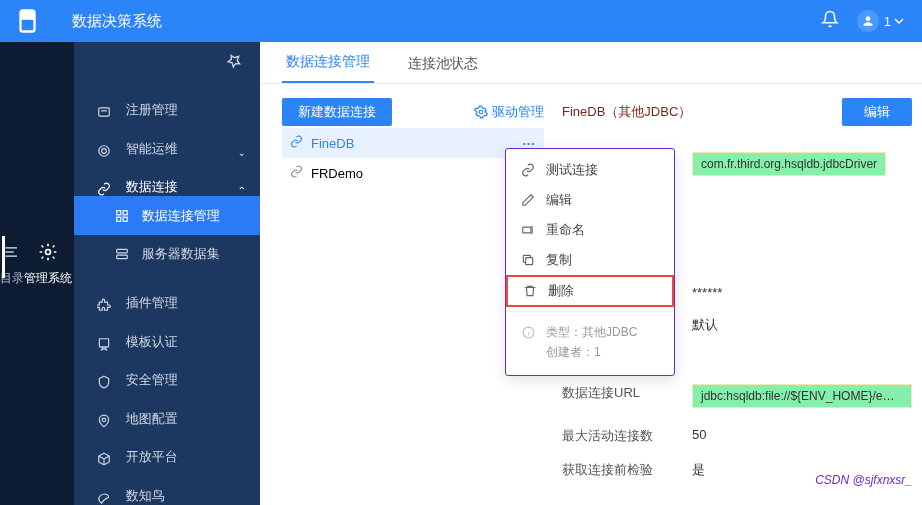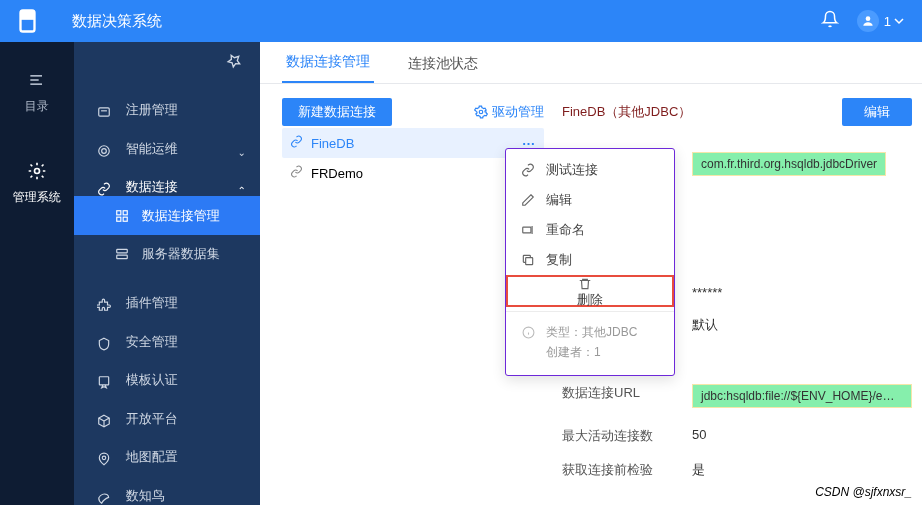--- a/index.html
+++ b/index.html
@@ -8,21 +8,21 @@
     .logo-box { width: 62px; height: 42px; display: flex; align-items: center; justify-content: center; }
     .logo-box svg { width: 28px; height: 28px; }
     .app-title { font-size: 15px; margin-left: 10px; font-weight: 400; }
     .spacer { flex: 1; }
     .bell-icon { margin-right: 18px; cursor: pointer; }
     .user-badge { display: flex; align-items: center; cursor: pointer; }
     .user-avatar { width: 22px; height: 22px; border-radius: 50%; background: #4a9bff; display: flex; align-items: center; justify-content: center; margin-right: 5px; }
     .user-avatar svg { width: 14px; height: 14px; }
     .user-label { font-size: 13px; margin-right: 3px; }
     .body-area { display: flex; height: calc(100% - 42px); }
-    .rail { width: 76px; background: #0e1c33; display: flex; flex-direction: column; align-items: center; padding-top: 28px; color: #aeb8c8; }
+    .rail { width: 76px; background: #0e1c33; display: flex; flex-direction: row; align-items: center; padding-top: 28px; color: #aeb8c8; }
     .rail-item { display: flex; flex-direction: column; align-items: center; margin-bottom: 46px; cursor: pointer; font-size: 12px; position: relative; }
     .rail-item.active { color: #fff; }
     .rail-item.active::before { content: ''; position: absolute; left: -22px; top: -6px; width: 3px; height: 42px; background: #fff; }
     .rail-item-icon { margin-bottom: 5px; }
     .menu-panel { width: 192px; background: #1d3860; color: #d0d8e4; display: flex; flex-direction: column; }
     .pin-row { height: 40px; display: flex; align-items: center; justify-content: flex-end; padding-right: 18px; }
     .menu-item { height: 40px; display: flex; align-items: flex-end; padding: 0 14px 0 22px; cursor: pointer; font-size: 13px; }
     .menu-item.expanded { color: #fff; }
     .menu-icon { margin-right: 14px; width: 16px; display: flex; justify-content: center; }
     .menu-label { flex: 1; }
@@ -47,25 +47,25 @@
     .right-col { flex: 1; margin-left: 18px; }
     .right-head { display: flex; align-items: center; margin-bottom: 18px; }
     .conn-title { font-size: 13px; color: #7f1d1d; }
     .btn-edit { margin-left: auto; height: 28px; padding: 0 22px; background: #2c85f8; color: #fff; border: none; border-radius: 2px; font-size: 13px; cursor: pointer; }
     .prop-row { display: flex; padding: 8px 0; font-size: 13px; }
     .prop-label { width: 130px; color: #555; }
     .prop-value { color: #333; flex: 1; overflow: hidden; text-overflow: ellipsis; white-space: nowrap; }
     .hl { background: #86efac; border: 1px solid #f5e6a9; padding: 4px 8px; display: inline-block; max-width: 220px; overflow: hidden; text-overflow: ellipsis; white-space: nowrap; font-size: 12px; }
     .ctx-menu { position: absolute; left: 505px; top: 148px; width: 170px; background: #fff; border: 1px solid #6d28d9; box-shadow: 0 4px 14px rgba(0,0,0,0.12); border-radius: 3px; padding: 6px 0; z-index: 10; }
     .ctx-item { height: 30px; display: flex; align-items: center; padding: 0 14px; font-size: 13px; color: #444; cursor: pointer; }
-    .ctx-item.highlighted { border: 2px solid #e84c3d; height: 32px; flex-direction: column; }
+    .ctx-item.highlighted { border: 2px solid #e84c3d; height: 32px; }
     .ctx-divider { height: 1px; background: #ececec; margin: 4px 0; }
     .ctx-info { padding: 6px 14px; font-size: 12px; color: #999; line-height: 1.7; }
     .ctx-icon { width: 16px; margin-right: 10px; color: #666; display: flex; justify-content: center; }
-    .watermark { position: absolute; right: 10px; bottom: 6px; font-size: 12px; color: #000000; font-style: italic; }
+    .watermark { position: absolute; right: 10px; bottom: 18px; font-size: 12px; color: #6d28d9; font-style: italic; }
   </style>
 </head>
 <body>
 
 <div class="top-header">
   <div class="logo-box">
     <svg viewBox="0 0 24 24" fill="none">
         <rect x="3" y="3" width="12" height="18" rx="2" stroke="#fff" stroke-width="2"></rect>
         <rect x="3" y="3" width="12" height="8" fill="#fff"></rect>
       </svg>
@@ -174,51 +174,51 @@
         <span class="menu-icon">
           <svg width="14" height="14" viewBox="0 0 24 24" fill="none" stroke="currentColor" stroke-width="2">
             <path d="M4 7h5V4a2 2 0 014 0v3h5v5h3a2 2 0 010 4h-3v5h-5v-3a2 2 0 00-4 0v3H4v-5H1a2 2 0 010-4h3z"></path>
           </svg>
         </span>
         <span class="menu-label">插件管理</span>
       </div>
     <div class="menu-item">
         <span class="menu-icon">
           <svg width="14" height="14" viewBox="0 0 24 24" fill="none" stroke="currentColor" stroke-width="2">
-            <path d="M12 2l8 4v6c0 5-3.5 9-8 10-4.5-1-8-5-8-10V6l8-4z"></path>
-          </svg>
-        </span>
-        <span class="menu-label">安全管理</span>
-      </div>
-    <div class="menu-item">
-        <span class="menu-icon">
-          <svg width="14" height="14" viewBox="0 0 24 24" fill="none" stroke="currentColor" stroke-width="2">
             <rect x="4" y="3" width="16" height="14" rx="1"></rect>
             <path d="M10 17l-2 5 4-2 4 2-2-5"></path>
           </svg>
         </span>
         <span class="menu-label">模板认证</span>
       </div>
     <div class="menu-item">
         <span class="menu-icon">
           <svg width="14" height="14" viewBox="0 0 24 24" fill="none" stroke="currentColor" stroke-width="2">
+            <path d="M12 2l8 4v6c0 5-3.5 9-8 10-4.5-1-8-5-8-10V6l8-4z"></path>
+          </svg>
+        </span>
+        <span class="menu-label">安全管理</span>
+      </div>
+    <div class="menu-item">
+        <span class="menu-icon">
+          <svg width="14" height="14" viewBox="0 0 24 24" fill="none" stroke="currentColor" stroke-width="2">
+            <circle cx="12" cy="10" r="3"></circle>
+            <path d="M12 2a8 8 0 018 8c0 6-8 12-8 12S4 16 4 10a8 8 0 018-8z"></path>
+          </svg>
+        </span>
+        <span class="menu-label">地图配置</span>
+      </div>
+    <div class="menu-item">
+        <span class="menu-icon">
+          <svg width="14" height="14" viewBox="0 0 24 24" fill="none" stroke="currentColor" stroke-width="2">
             <path d="M12 2l9 5v10l-9 5-9-5V7l9-5z"></path>
             <path d="M12 12l9-5M12 12v10M12 12L3 7"></path>
           </svg>
         </span>
         <span class="menu-label">开放平台</span>
-      </div>
-    <div class="menu-item">
-        <span class="menu-icon">
-          <svg width="14" height="14" viewBox="0 0 24 24" fill="none" stroke="currentColor" stroke-width="2">
-            <circle cx="12" cy="10" r="3"></circle>
-            <path d="M12 2a8 8 0 018 8c0 6-8 12-8 12S4 16 4 10a8 8 0 018-8z"></path>
-          </svg>
-        </span>
-        <span class="menu-label">地图配置</span>
       </div>
     <div class="menu-item">
         <span class="menu-icon">
           <svg width="14" height="14" viewBox="0 0 24 24" fill="none" stroke="currentColor" stroke-width="2">
             <path d="M3 12c3-6 9-8 14-6 2 1 3 3 3 5-6 2-10 6-12 10-3-2-5-5-5-9z"></path>
           </svg>
         </span>
         <span class="menu-label">数知鸟</span>
       </div>
   </div>

